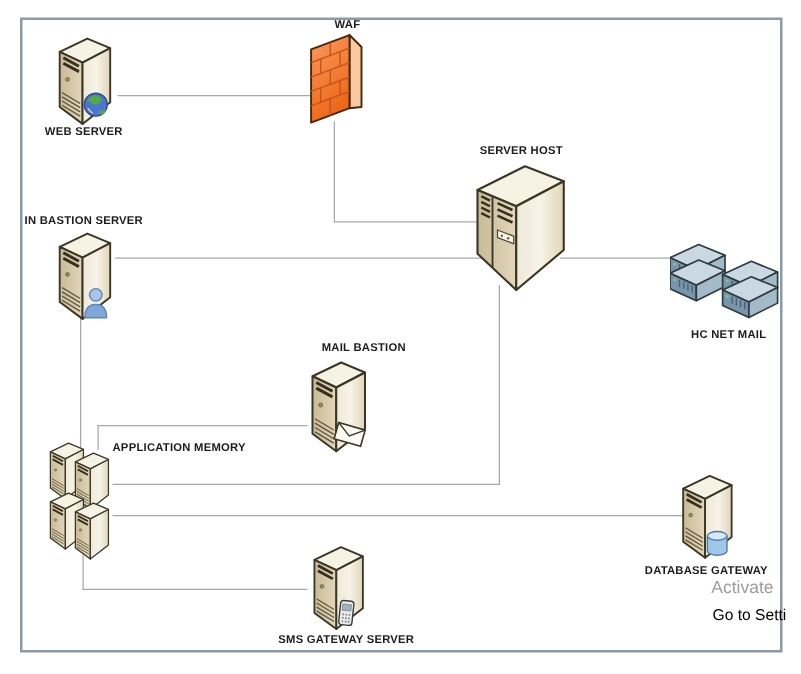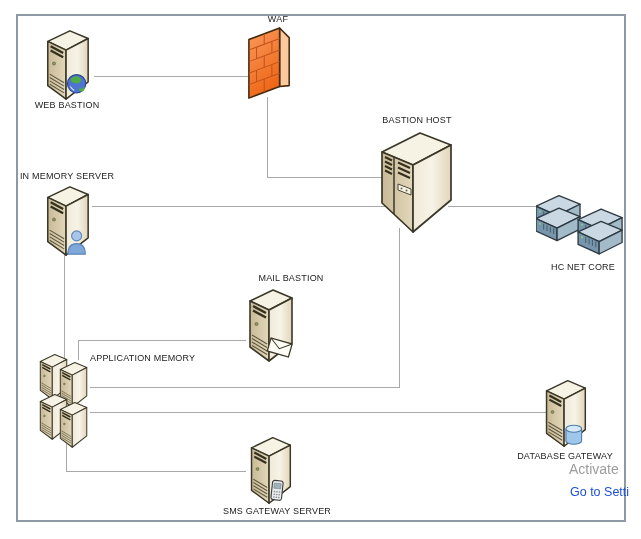--- a/index.html
+++ b/index.html
@@ -9,31 +9,31 @@
   }
   .frame{
     position:absolute;left:16px;top:14px;width:606px;height:504px;
     border:2px solid #8d99a5;background:#ffffff;
   }
   .connectors{position:absolute;left:0;top:0;z-index:1;}
   .node{position:absolute;z-index:2;}
   .node svg{display:block;}
   .node-label{
     position:absolute;z-index:3;
-    font-size:9px;font-weight:400;letter-spacing:.2px;color:#1c1c1c;
+    font-size:9px;font-weight:700;letter-spacing:.2px;color:#1c1c1c;
     white-space:nowrap;
   }
   .center{transform:translateX(-50%);}
   .watermark1{
     position:absolute;left:569px;top:461px;z-index:4;
     font-size:14px;font-weight:400;color:#9d9d9d;white-space:nowrap;
   }
   .watermark2{
     position:absolute;left:570px;top:485px;z-index:4;
-    font-size:12.5px;font-weight:400;color:#1d4ed8;white-space:nowrap;
+    font-size:12.5px;font-weight:400;color:#000000;white-space:nowrap;
   }
 </style>
 </head>
 <body>
 
 <div class="canvas">
 
   <svg width="0" height="0" style="position:absolute" aria-hidden="true">
     <defs>
       <linearGradient id="gFront" x1="0" y1="0" x2="1" y2="0">
@@ -89,21 +89,21 @@
 
   <div class="node" style="left:38px;top:27px">
     <svg viewBox="0 0 60 78" width="58" height="75">
       <use href="#tower"></use>
       <circle cx="40" cy="59" r="9.5" fill="#4f74cf" stroke="#2c4a8c" stroke-width="1.2"></circle>
       <path d="M34,54 q4,-4 8,-2 q4,2 2,5 q-3,3 -7,1 q-4,-2 -3,-4 Z" fill="#4fae3f"></path>
       <path d="M42,64 q4,1 6,-2 q1,3 -2,5 q-3,1 -4,-3 Z" fill="#4fae3f"></path>
       <path d="M33.5,62 a9,9 0 0 0 4,4" stroke="#cfe0ff" stroke-width="1.2" fill="none"></path>
     </svg>
   </div>
-  <div class="node-label center" style="left:67px;top:100px">WEB BASTION</div>
+  <div class="node-label center" style="left:67px;top:100px">WEB SERVER</div>
 
   <div class="node" style="left:246px;top:27px">
     <svg viewBox="0 0 50 78" width="48" height="75">
       <polygon points="35,1 45,11 45,61 35,62" fill="#fbc99e" stroke="#45290f" stroke-width="1.6" stroke-linejoin="round"></polygon>
       <polygon points="3,13 35,1 35,62 3,74" fill="url(#gWaf)" stroke="#45290f" stroke-width="1.6" stroke-linejoin="round"></polygon>
       <g stroke="#c1511a" stroke-width="1.1" fill="none" opacity=".95">
         <path d="M3,24 L35,12 M3,36 L35,24 M3,48 L35,36 M3,60 L35,48"></path>
         <path d="M19,7 L19,18 M11,21 L11,33 M27,15 L27,27 M19,30 L19,42 M11,45 L11,57 M27,39 L27,51 M19,54 L19,68"></path>
       </g>
     </svg>
@@ -116,40 +116,40 @@
       <polygon points="8,26 39,39 39,106 8,77" fill="url(#gFront)" stroke="#3a3727" stroke-width="1.7" stroke-linejoin="round"></polygon>
       <polygon points="39,39 77,19 77,74 39,106" fill="url(#gSide)" stroke="#3a3727" stroke-width="1.7" stroke-linejoin="round"></polygon>
       <path d="M20,31 L20,88" stroke="#3a3727" stroke-width="1.5" fill="none"></path>
       <path d="M11,31 L18,34.5 M11,35.5 L18,39 M11,40 L18,43.5 M11,44.5 L18,48" stroke="#34301f" stroke-width="2" fill="none"></path>
       <path d="M24,36.5 L36,42 M24,41.5 L36,47 M24,46.5 L36,52" stroke="#34301f" stroke-width="2" fill="none"></path>
       <polygon points="24,58 37,63 37,69 24,64" fill="#f6f2e6" stroke="#4c4836" stroke-width="1"></polygon>
       <circle cx="27.5" cy="62.5" r="1" fill="#6b6448"></circle>
       <circle cx="32.5" cy="64.5" r="1" fill="#6b6448"></circle>
     </svg>
   </div>
-  <div class="node-label center" style="left:417px;top:115px">BASTION HOST</div>
+  <div class="node-label center" style="left:417px;top:115px">SERVER HOST</div>
 
   <div class="node" style="left:536px;top:184px">
     <svg viewBox="0 0 92 76" width="88" height="73">
       <use href="#rackUnit" x="0" y="12"></use>
       <use href="#rackUnit" x="0" y="25"></use>
       <use href="#rackUnit" x="44" y="26"></use>
       <use href="#rackUnit" x="44" y="39"></use>
     </svg>
   </div>
-  <div class="node-label center" style="left:583px;top:262px">HC NET CORE</div>
+  <div class="node-label center" style="left:583px;top:262px">HC NET MAIL</div>
 
   <div class="node" style="left:38px;top:183px">
     <svg viewBox="0 0 60 78" width="58" height="75">
       <use href="#tower"></use>
       <circle cx="40" cy="55" r="5.2" fill="#a9c6e9" stroke="#5d86bb" stroke-width="1.2"></circle>
       <path d="M31,74 q0,-11 9,-11 q9,0 9,11 Z" fill="#7fa8d8" stroke="#5d86bb" stroke-width="1.2"></path>
     </svg>
   </div>
-  <div class="node-label center" style="left:67px;top:171px">IN MEMORY SERVER</div>
+  <div class="node-label center" style="left:67px;top:171px">IN BASTION SERVER</div>
 
   <div class="node" style="left:240px;top:286px">
     <svg viewBox="0 0 60 78" width="60" height="78">
       <use href="#tower"></use>
       <g transform="translate(31,52) rotate(16)">
         <rect x="0" y="0" width="22" height="13.5" fill="#fdfcf4" stroke="#3a3727" stroke-width="1.3"></rect>
         <path d="M0,0 L11,8 L22,0" fill="none" stroke="#3a3727" stroke-width="1"></path>
       </g>
     </svg>
   </div>

